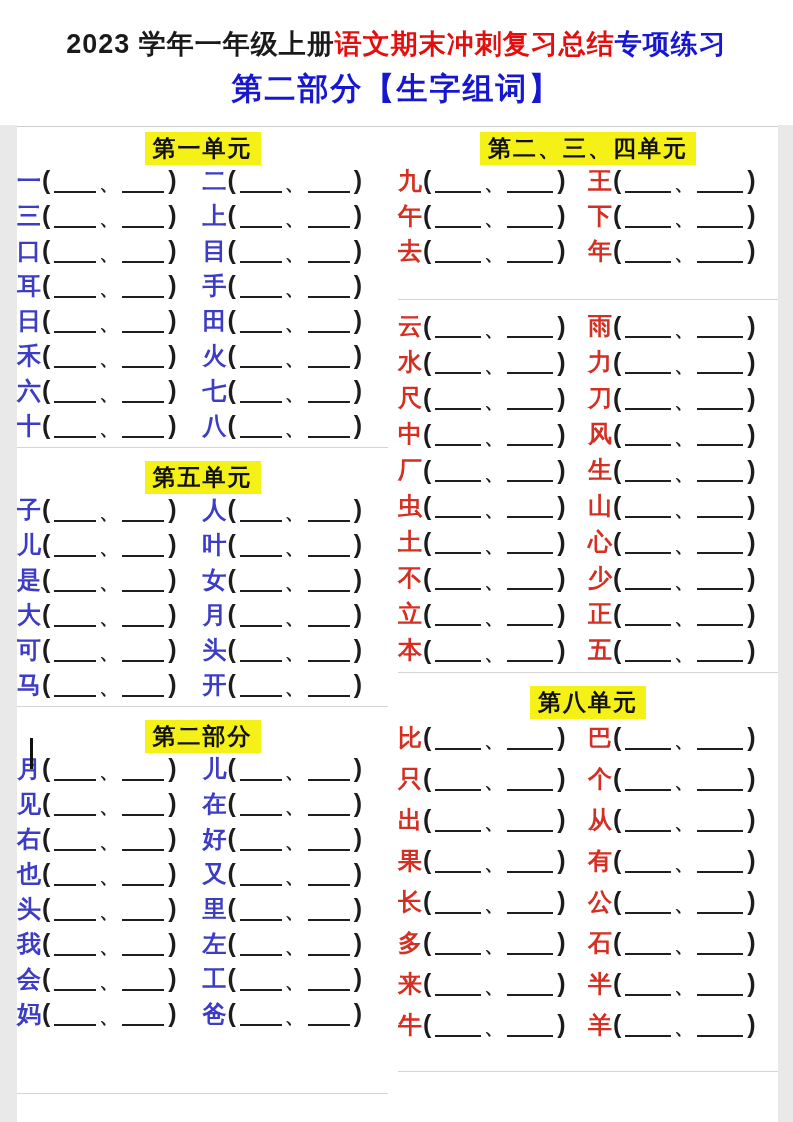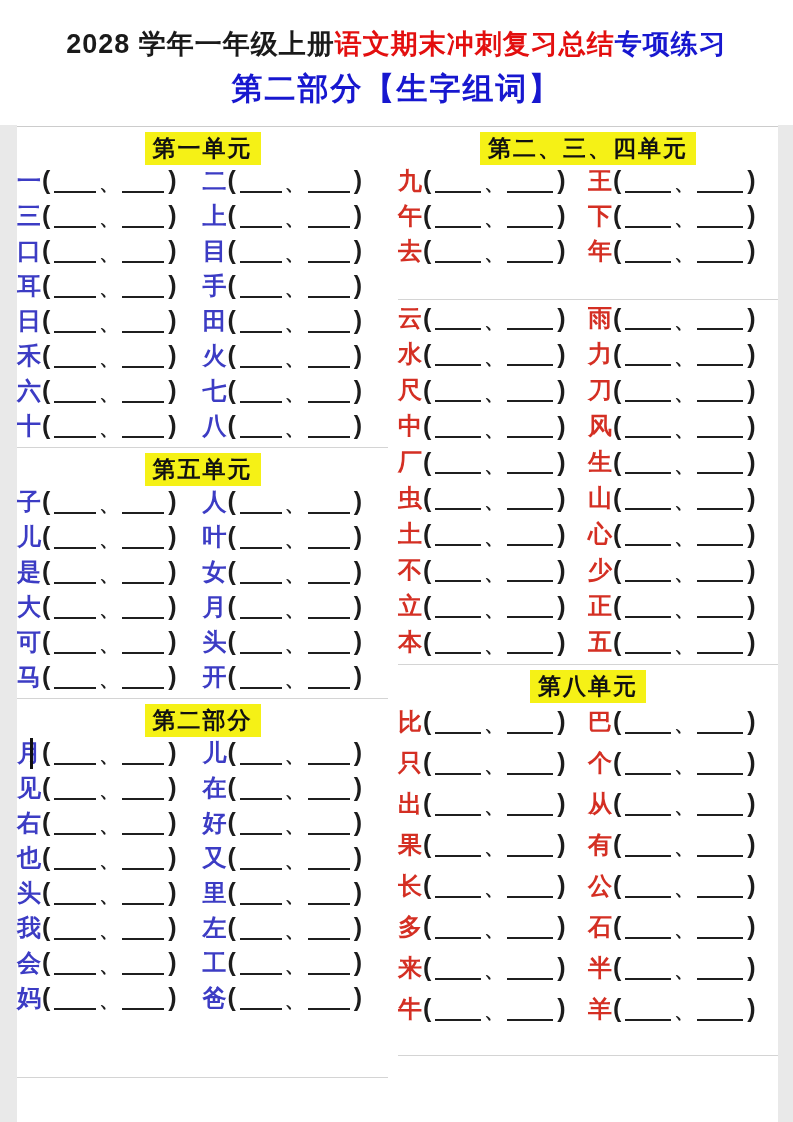--- a/index.html
+++ b/index.html
@@ -25,21 +25,21 @@
     text-align:center; font-size:31px; font-weight:bold; color:var(--title-blue);
     margin-top:6px; letter-spacing:2px;
   }
 
   .content {
     position:relative; z-index:1;
     display:flex; align-items:flex-start;
     margin:16px 15px 0 17px;
     border-top:1px solid #cccccc;
   }
-  .column { display:flex; flex-direction:column; }
+  .column { display:flex; flex-direction:column;gap:8px; }
   .column-left  { width:371px; }
   .column-right { flex:1; padding-left:10px; }
 
   .section { border-bottom:1px solid #d4d4d4; padding-bottom:4px; }
   .header-row { text-align:center; padding:5px 0 3px 0; height:36px; }
   .header-highlight {
     display:inline-block; background:var(--highlight); color:#111;
     font-size:23px; font-weight:bold; padding:1px 8px; letter-spacing:2px;
     font-family:"Liberation Serif","DejaVu Serif",serif;
   }
@@ -80,21 +80,21 @@
   .footer span { font-family:"Liberation Serif","DejaVu Serif",serif; }
 </style>
 </head>
 <body>
 
 <div class="page">
 
   <div class="side-strip left-strip"></div>
   <div class="side-strip right-strip"></div>
 
-  <div class="doc-title"><span class="t-black">2028 学年一年级上册</span><span class="t-red">语文期末冲刺复习总结</span><span class="t-blue">专项练习</span></div>
+  <div class="doc-title"><span class="t-black">2023 学年一年级上册</span><span class="t-red">语文期末冲刺复习总结</span><span class="t-blue">专项练习</span></div>
 
   <div class="doc-subtitle">第二部分【生字组词】</div>
 
   <div class="content">
     <div class="column column-left">
         <div class="section section-unit1">
           <div class="header-row"><span class="header-highlight">第一单元</span></div>
           <div class="entry-row">
             <div class="entry">
               <span class="hanzi blue">一</span>

